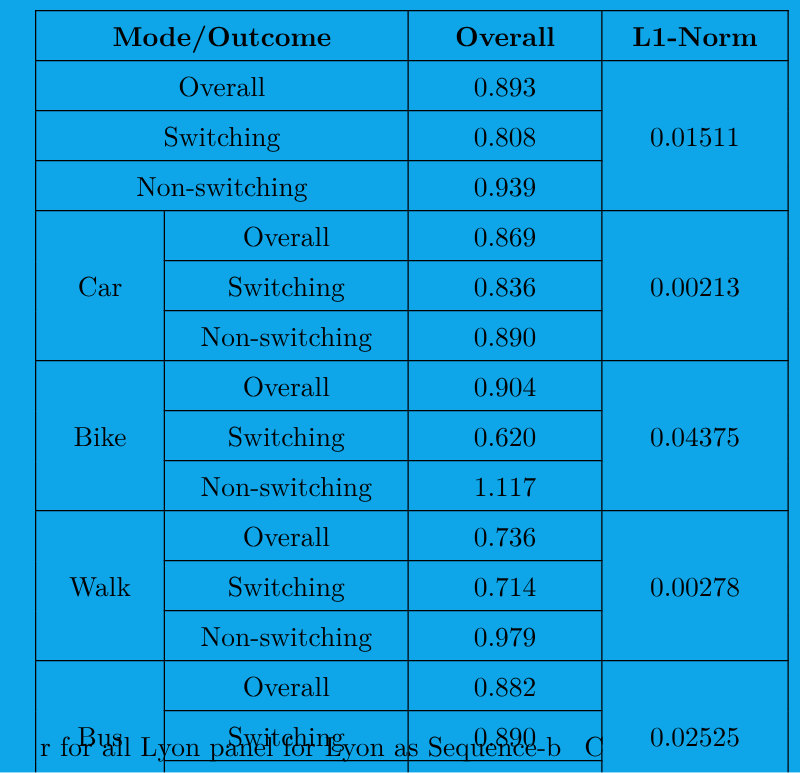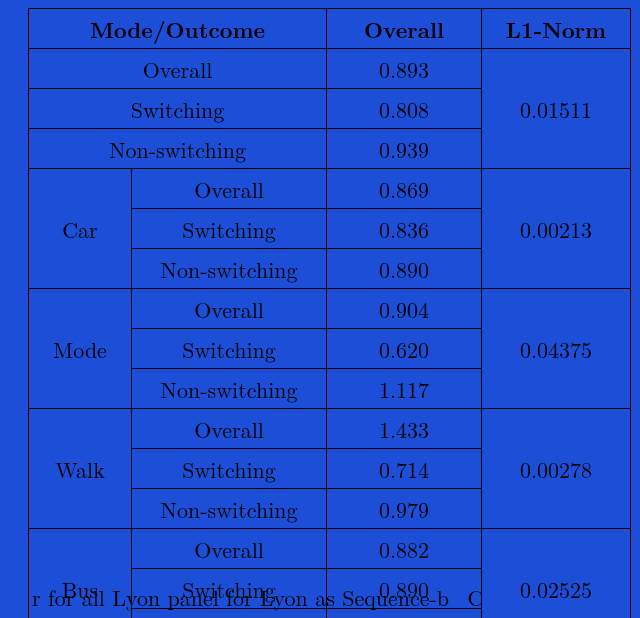--- a/index.html
+++ b/index.html
@@ -7,21 +7,21 @@
     padding: 0;
     background: #fff;
     font-family: "Latin Modern Roman", "Computer Modern", "CMU Serif", Georgia, "Times New Roman", serif;
     color: #000;
     font-size: 22px;
   }
   .page {
     width: 640px;
     height: 618px;
     position: relative;
-    background: #1d4ed8;
+    background: #0ea5e9;
     overflow: hidden;
   }
   table {
     border-collapse: collapse;
     margin: 8px 0 0 28px;
     table-layout: auto;
   }
   th, td {
     border: 1px solid #000;
     padding: 4px 12px;
@@ -100,38 +100,38 @@
       <tr>
         <td class="outcome-col">Switching</td>
         <td class="num-col">0.836</td>
       </tr>
       <tr>
         <td class="outcome-col">Non-switching</td>
         <td class="num-col">0.890</td>
       </tr>
 
       <tr>
-        <td rowspan="3" class="mode-col">Mode</td>
+        <td rowspan="3" class="mode-col">Bike</td>
         <td class="outcome-col">Overall</td>
         <td class="num-col">0.904</td>
         <td rowspan="3" class="l1-col">0.04375</td>
       </tr>
       <tr>
         <td class="outcome-col">Switching</td>
         <td class="num-col">0.620</td>
       </tr>
       <tr>
         <td class="outcome-col">Non-switching</td>
         <td class="num-col">1.117</td>
       </tr>
 
       <tr>
         <td rowspan="3" class="mode-col">Walk</td>
         <td class="outcome-col">Overall</td>
-        <td class="num-col">1.433</td>
+        <td class="num-col">0.736</td>
         <td rowspan="3" class="l1-col">0.00278</td>
       </tr>
       <tr>
         <td class="outcome-col">Switching</td>
         <td class="num-col">0.714</td>
       </tr>
       <tr>
         <td class="outcome-col">Non-switching</td>
         <td class="num-col">0.979</td>
       </tr>

